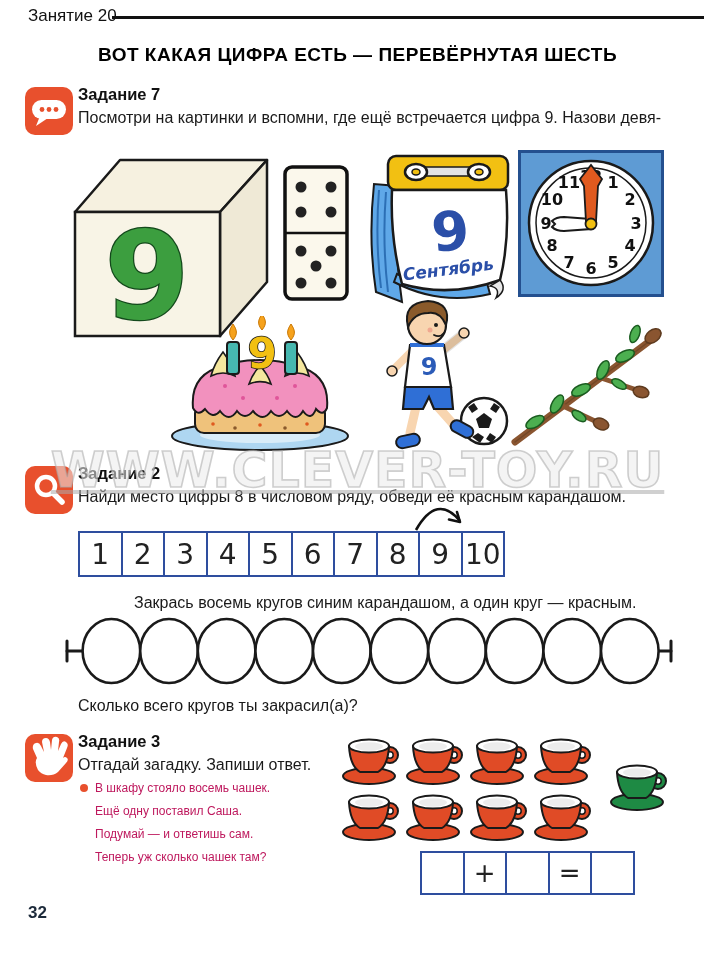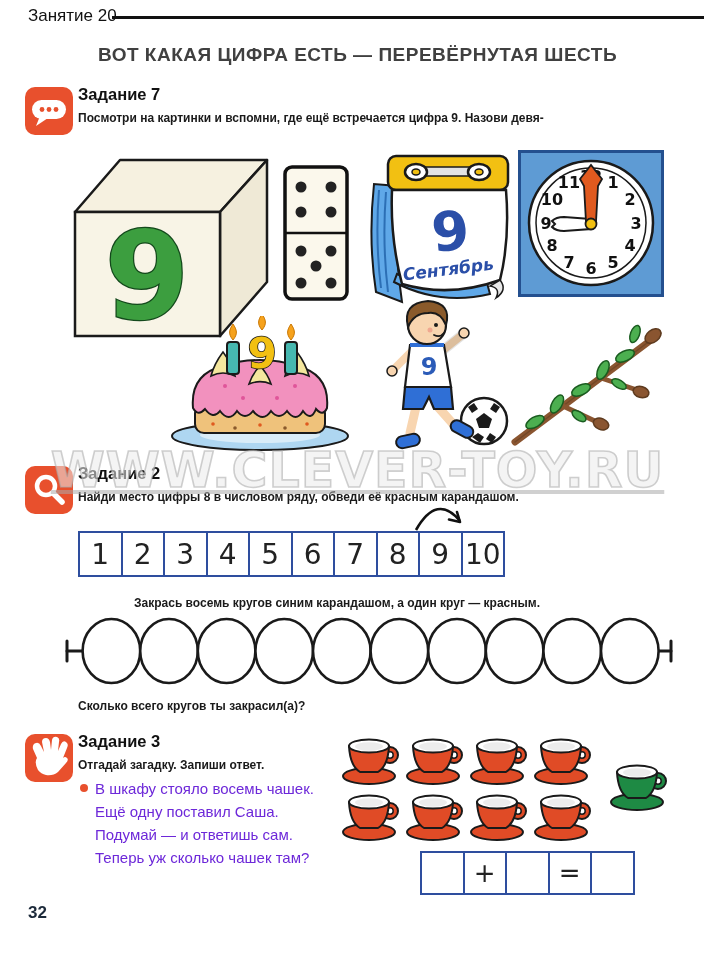--- a/index.html
+++ b/index.html
@@ -7,27 +7,27 @@
     position:relative; width:715px; height:960px; background:#ffffff;
     font-family:"Liberation Sans", sans-serif; color:#1a1a1a; overflow:hidden;
     margin:0 auto;
   }
   .abs { position:absolute; }
 
   
   .lesson-label { left:28px; top:6px; font-size:17px; font-weight:400; color:#111; }
   .header-rule { left:112px; top:16px; width:592px; height:3px; background:#111; }
   .page-title { left:0; top:44px; width:715px; text-align:center; font-size:19px; font-weight:700;
-                letter-spacing:0.5px; color:#404040; }
+                letter-spacing:0.5px; color:#000000; }
 
   
   .task-icon { width:48px; height:48px; }
 
   .task-heading { font-size:16.5px; font-weight:700; color:#111; }
-  .body-text { font-size:12px; color:#1a1a1a; line-height:22px;font-weight:bold; }
+  .body-text { font-size:16px; color:#1a1a1a; line-height:22px; }
 
   
   .watermark { left:0; top:442px; width:715px; text-align:center; font-size:49px; font-weight:800;
                letter-spacing:1px; color:rgba(235,235,235,0.55);
                -webkit-text-stroke:1.6px rgba(170,170,170,0.55);
                z-index:6; pointer-events:none; font-family:"DejaVu Sans", sans-serif;text-decoration:underline; }
 
   
   .num-row { left:78px; top:531px; display:flex; }
   .num-cell { width:40.5px; height:42px; border:2px solid #2E4E9E; margin-left:-2px;
@@ -37,21 +37,21 @@
 
   
   .eq-row { left:420px; top:851px; display:flex; }
   .eq-cell { width:40.5px; height:40px; border:2px solid #2E4E9E; margin-left:-2px;
              display:flex; align-items:center; justify-content:center;
              font-size:26px; color:#222; background:#fff; font-family:"DejaVu Sans", sans-serif;}
   .eq-cell:first-child { margin-left:0; }
 
   
   .riddle { left:95px; top:777px; }
-  .riddle span { display:block; font-size:15px; line-height:23px; color:#6d28d9; }
+  .riddle span { display:block; font-size:12px; line-height:23px; color:#be185d; }
   .bullet-dot { left:80px; top:784px; width:8px; height:8px; border-radius:50%; background:#E8502D; }
 
   
   .cups-grid { left:338px; top:733px; width:260px; display:flex; flex-wrap:wrap; z-index:2;}
   .cups-grid svg { margin:1px 1px 3px 1px; }
   .cup-red { color:#E04B26; }
   .cup-green { color:#1E8A44; }
 
   .page-number { left:28px; top:903px; font-size:17px; font-weight:600; color:#1c2a3a; }
 </style>

